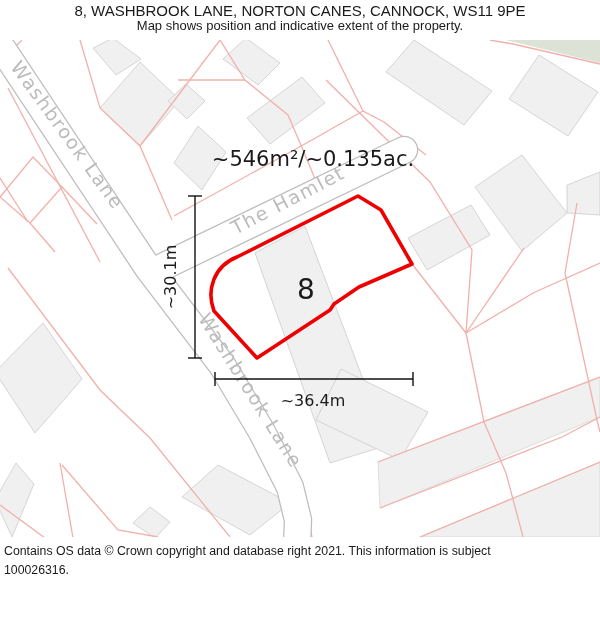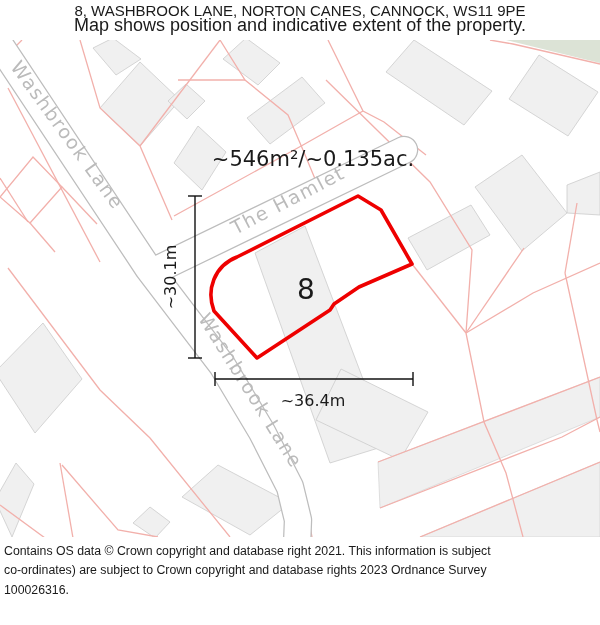--- a/index.html
+++ b/index.html
@@ -1,20 +1,20 @@
 <!DOCTYPE html>
 <html style="--plot_outline: #ee0000; --parcel_line: #f2b0ab; --road_edge: #bdbdbd; --building_fill: #f0f0f0; --building_edge: #cccccc; --green_area: #dce3d6; --street_label: #bbbbbb; --dimension: #111111;"><head>
 <meta charset="utf-8">
 <style>
   html,body{margin:0;padding:0;background:#fff;}
   .page{position:relative;width:600px;height:625px;background:#fff;overflow:hidden;
         font-family:"Liberation Sans",sans-serif;color:#1a1a1a;}
   .title-block{position:absolute;top:0;left:0;width:600px;height:40px;text-align:center;padding-top:3px;box-sizing:border-box;}
   .title-line1{font-size:15px;line-height:15px;white-space:nowrap;}
-  .title-line2{font-size:18px;line-height:15px;white-space:nowrap;text-align:center;}
+  .title-line2{font-size:13px;line-height:15px;white-space:nowrap;text-align:center;}
   .map-wrap{position:absolute;top:40px;left:0;width:600px;height:497px;}
   .footer-block{position:absolute;top:537px;left:0;width:548px;height:88px;padding:5px 4px 0 4px;box-sizing:border-box;}
   .footer-line{font-size:12.3px;line-height:19.3px;white-space:nowrap;}
 
   
   .map-bg{fill:#ffffff;}
   .green{fill:var(--green_area,#dce3d6);stroke:none;}
   .bld{fill:var(--building_fill,#f0f0f0);stroke:var(--building_edge,#cccccc);stroke-width:.8;}
   .band{fill:var(--building_fill,#f0f0f0);stroke:var(--building_edge,#cccccc);stroke-width:.6;}
   .pink{fill:none;stroke:var(--parcel_line,#f2b0ab);stroke-width:1.3;}
@@ -123,17 +123,16 @@
 
       <text class="maplabel arealabel" x="313" y="166" text-anchor="middle">~546m²/~0.135ac.</text>
       <text class="maplabel dimlabel" transform="translate(176,277) rotate(-90)" text-anchor="middle">~30.1m</text>
       <text class="maplabel dimlabel" x="313" y="406" text-anchor="middle">~36.4m</text>
       <text class="maplabel plotnum" x="306" y="299" text-anchor="middle">8</text>
     </svg>
   </div>
 
   <div class="footer-block">
     <div class="footer-line">Contains OS data © Crown copyright and database right 2021. This information is subject</div>
-    <div class="footer-line">co-ordinates) are subject to Crown copyright and database rights 2023 Ordnance Survey</div>
     <div class="footer-line">100026316.</div>
   </div>
 
 </div>
 
 </body></html>

